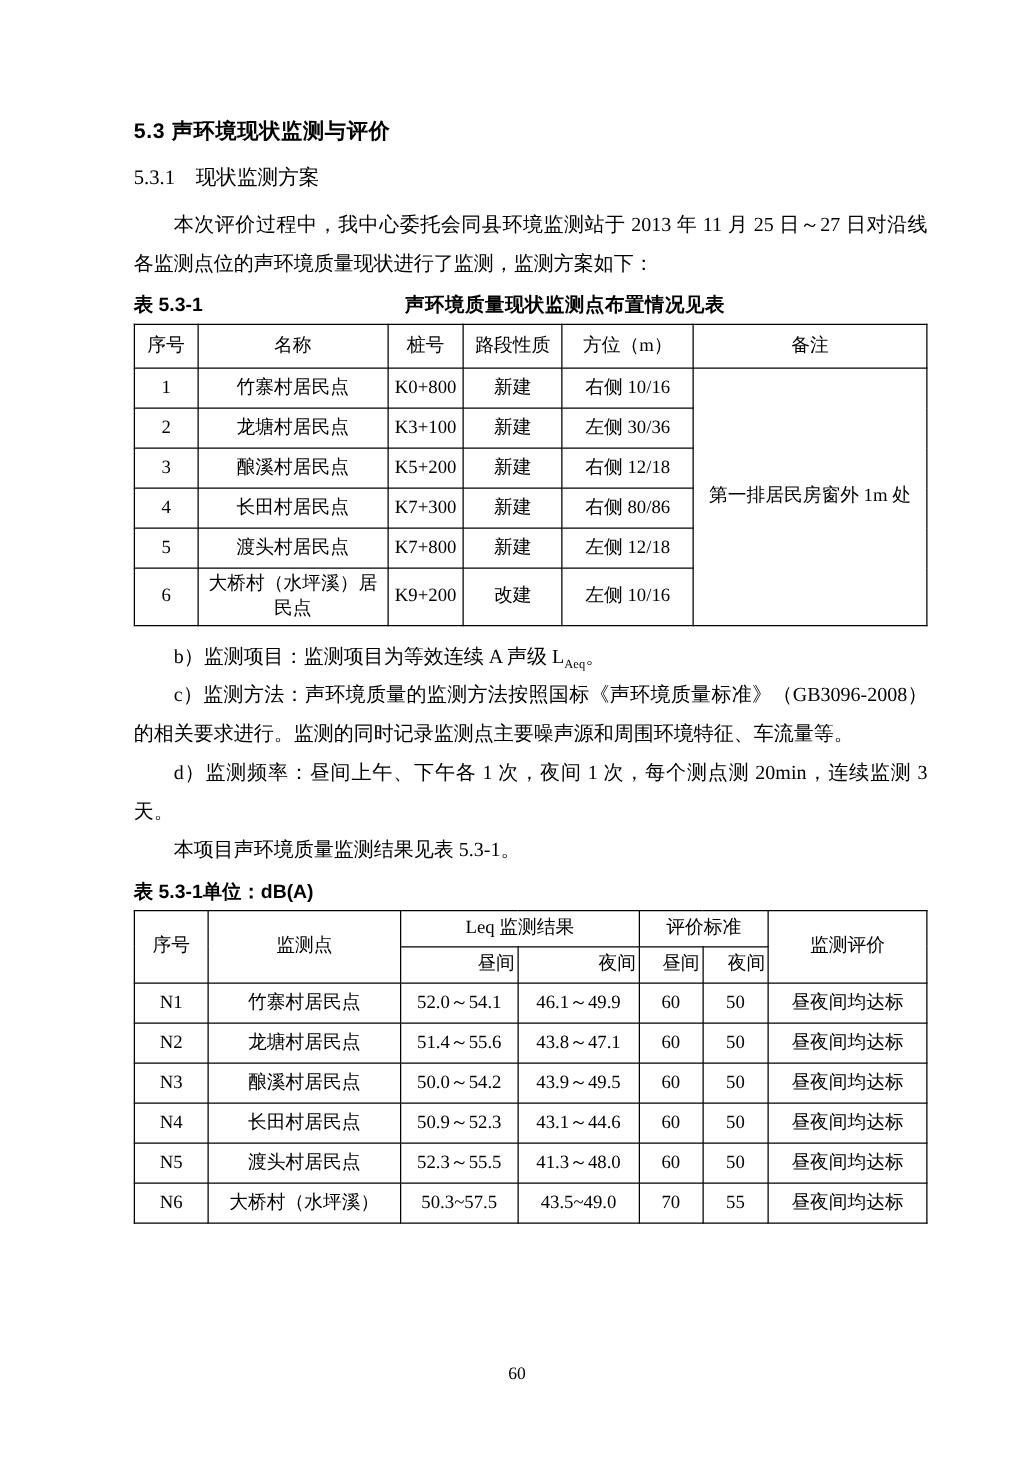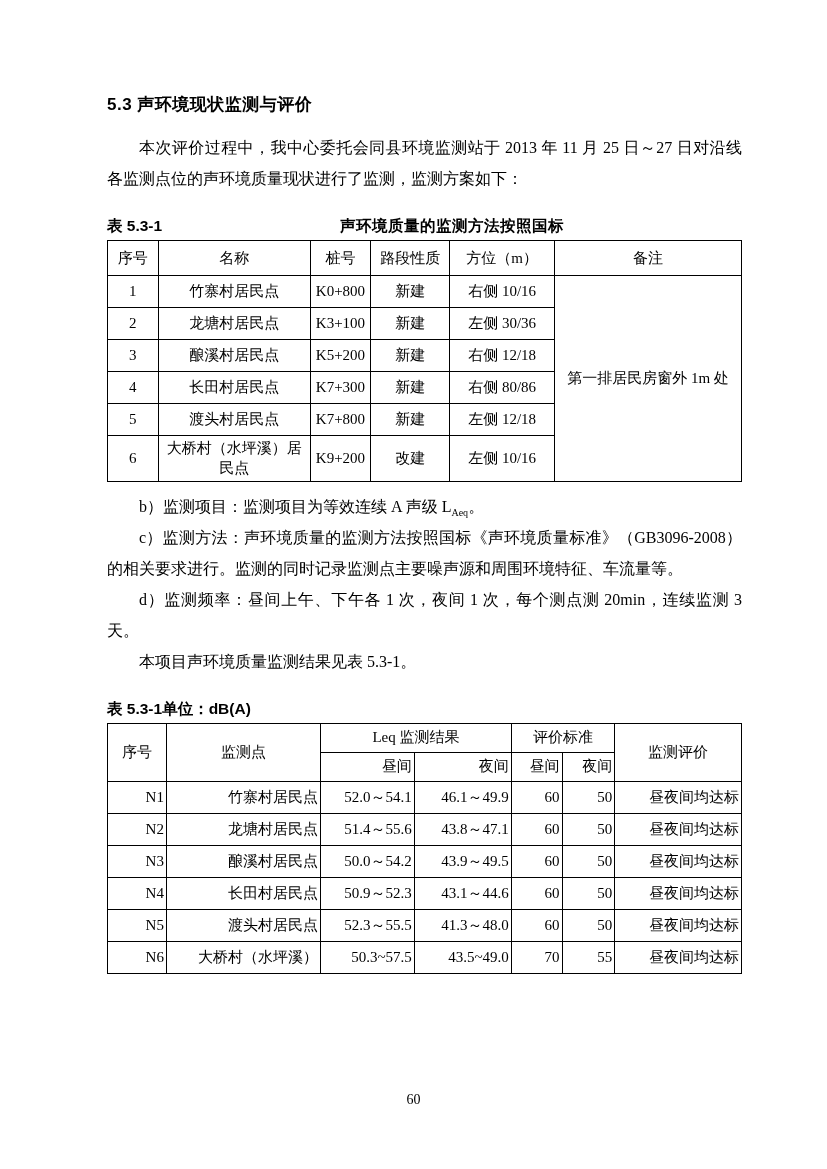--- a/index.html
+++ b/index.html
@@ -36,21 +36,21 @@
     text-indent:2em;
   }
   p.body.gap-top{margin-top:9px;}
   sub.aeq{font-size:10px;line-height:0;}
 
   .caption{
     display:flex;align-items:baseline;
     font-family:"Liberation Sans", sans-serif;
     font-weight:bold;
     font-size:15.5px;line-height:22px;
-    margin:21px 0 3px 0;
+    margin:7px 0 3px 0;
   }
   .caption .cap-label{white-space:nowrap;}
   .caption .cap-title{flex:1;text-align:center;letter-spacing:0.5px;}
   .caption .cap-unit{white-space:nowrap;}
 
   table.doc{
     width:100%;
     border-collapse:collapse;
     table-layout:fixed;
     font-size:15px;
@@ -61,42 +61,43 @@
     text-align:center;
     vertical-align:middle;
     padding:2px 2px;
     line-height:1.35;
     overflow:hidden;
   }
   #table1 tr.hdr th{height:30px;}
   #table1 td{height:27px;}
   #table2 tr.hdr1 th{height:24px;}
   #table2 tr.hdr2 th{height:24px;text-align:right;}
-  #table2 td{height:27px;text-align:right;}
+  #table2 td{height:27px;}
 
   .pageno{
     position:absolute;
     left:0;top:1092px;width:827px;
     text-align:center;
     font-size:14px;
   }
 </style>
 </head>
 <body>
 
 <div class="page">
 
   <div class="h-main">5.3  声环境现状监测与评价</div>
+  <div class="h-sub">5.3.1　现状监测方案</div>
 
   <p class="body">本次评价过程中，我中心委托会同县环境监测站于 2013 年 11 月 25 日～27 日对沿线各监测点位的声环境质量现状进行了监测，监测方案如下：</p>
 
 
   <div class="caption">
     <span class="cap-label">表 5.3-1</span>
-    <span class="cap-title">声环境质量的监测方法按照国标</span>
+    <span class="cap-title">声环境质量现状监测点布置情况见表</span>
   </div>
 
   <table class="doc" id="table1">
     <colgroup>
       <col style="width:8%">
         <col style="width:24%">
         <col style="width:9.5%">
       <col style="width:12.5%">
         <col style="width:16.5%">
         <col style="width:29.5%">

